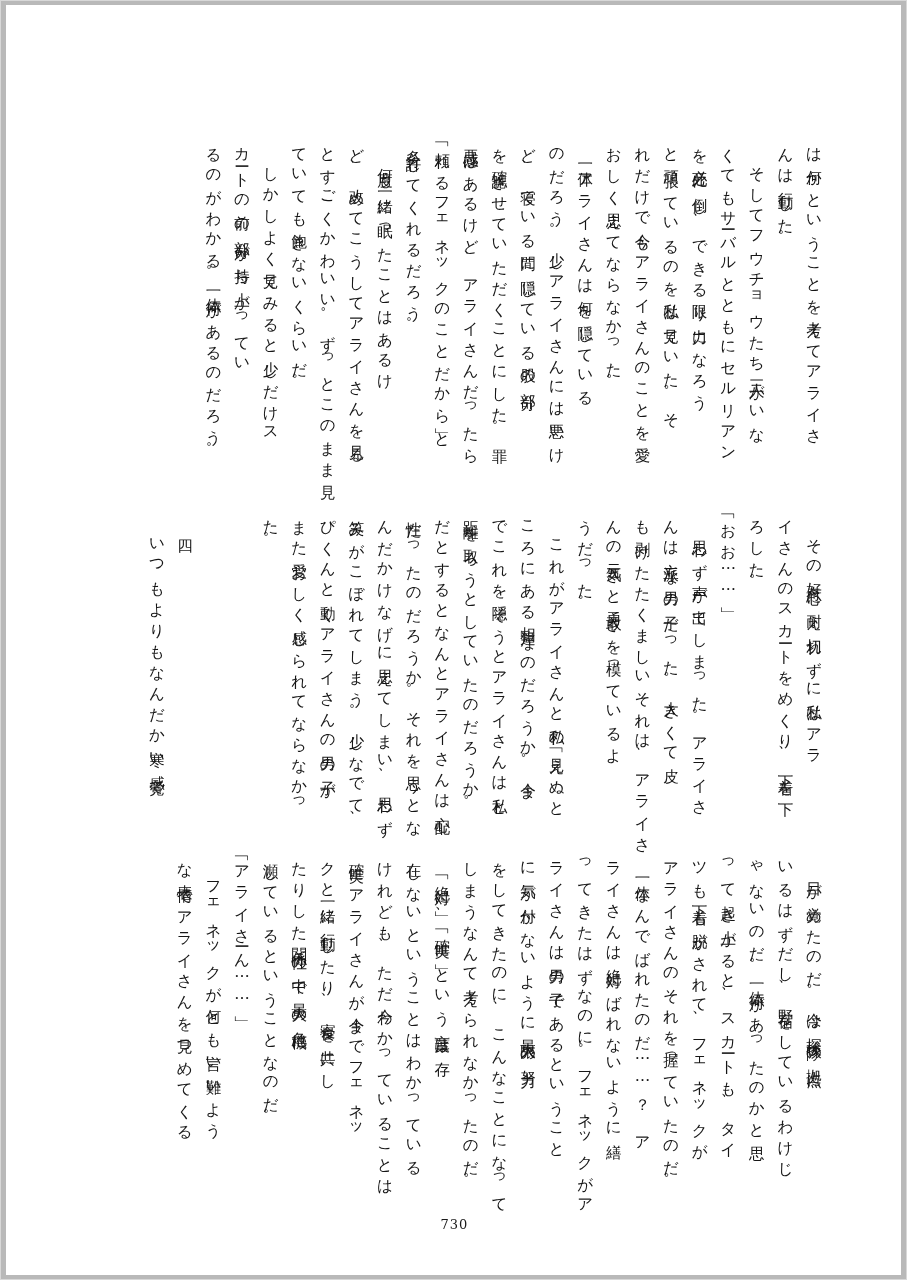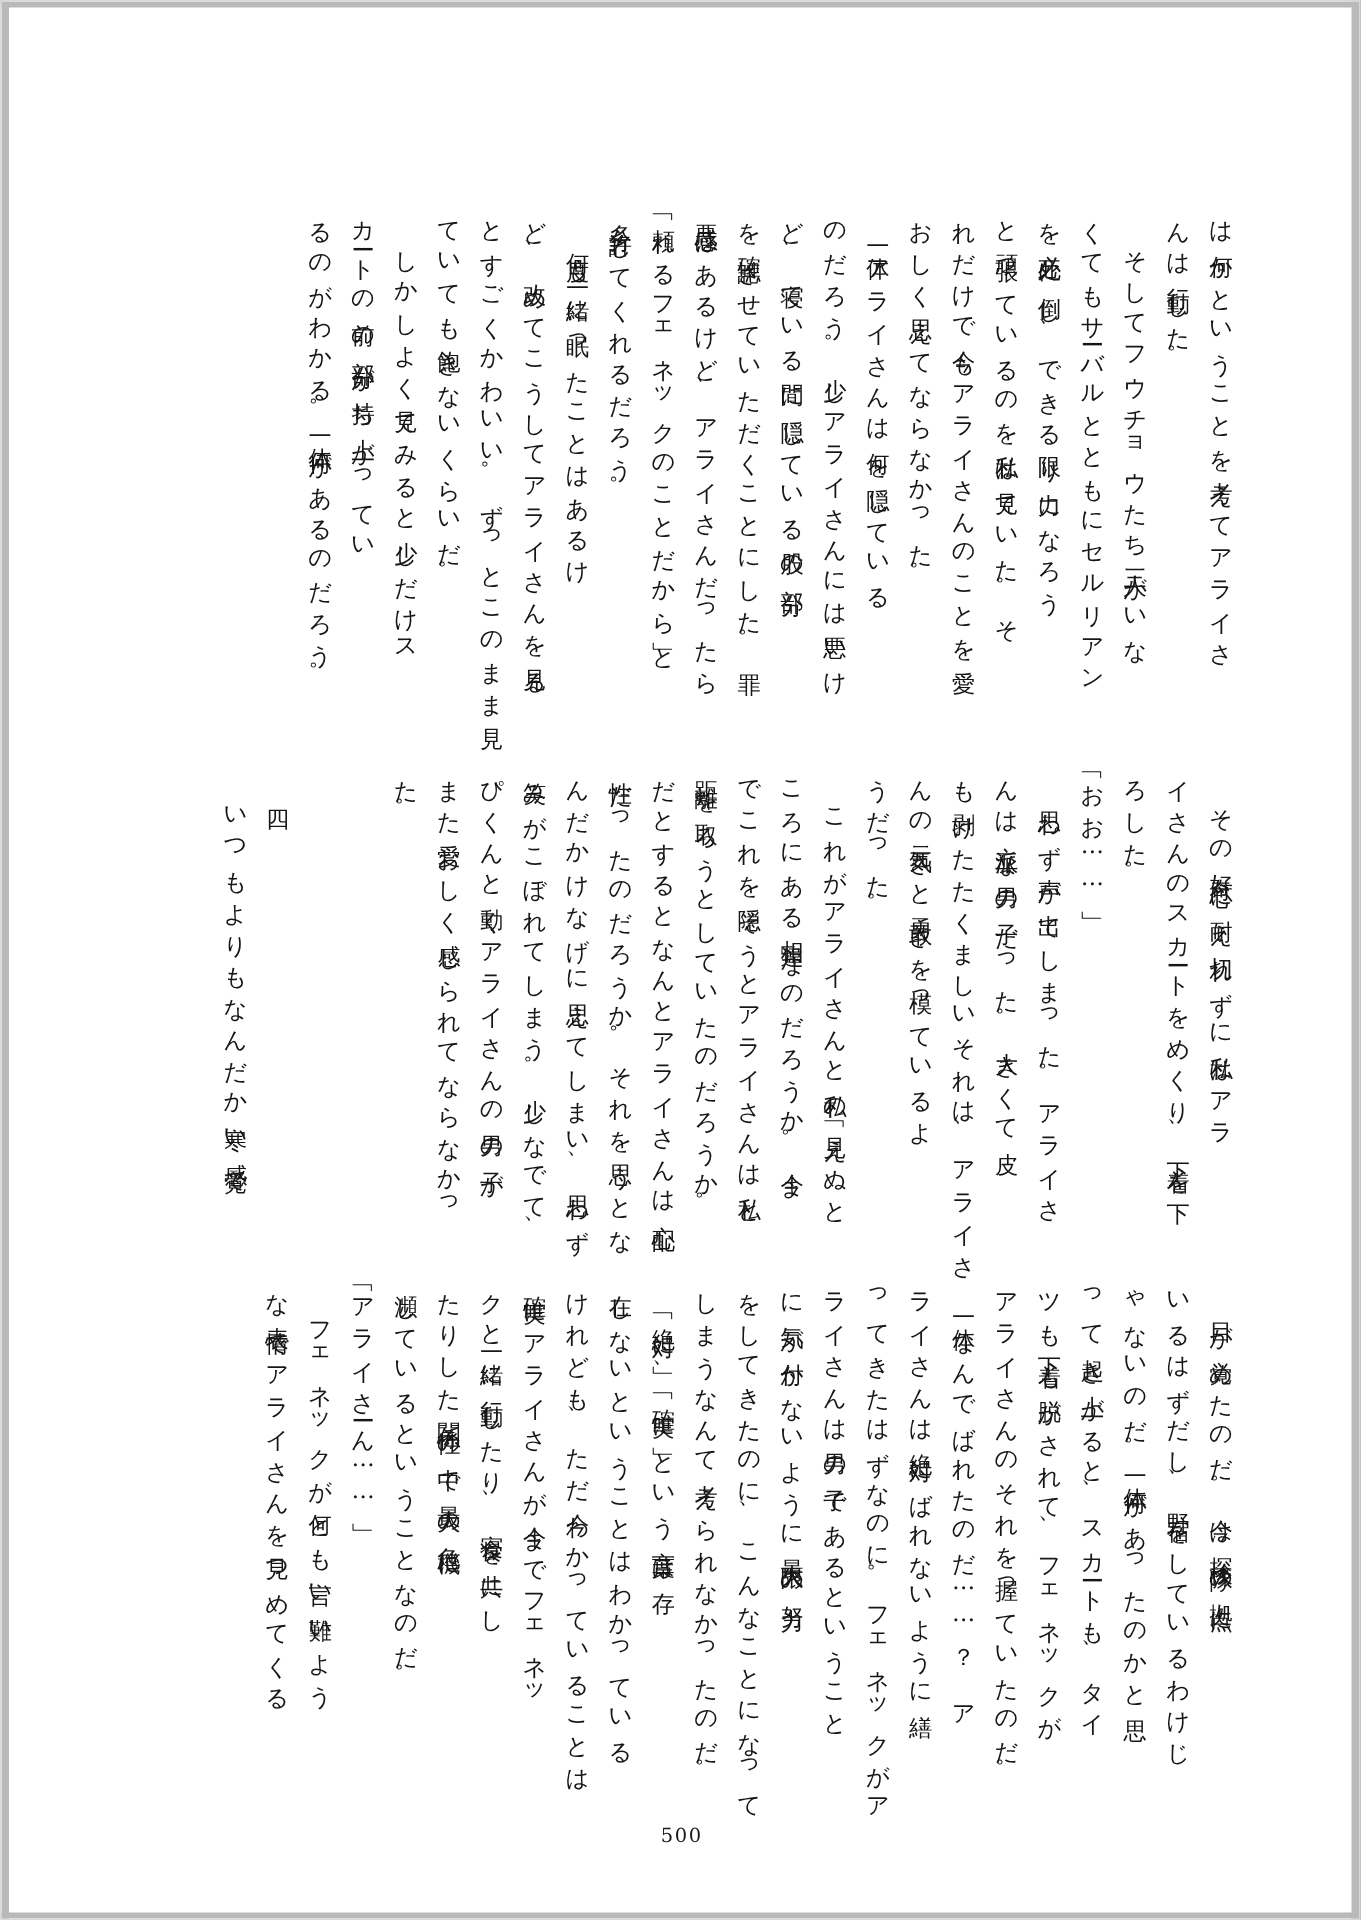--- a/index.html
+++ b/index.html
@@ -149,15 +149,15 @@
         <div class="vcol" style="left: 228px; top: 850px; height: 345px;">「アライさーん……」</div>
         <div class="vcol" style="left: 199.4px; top: 850px; height: 345px;">　フェネックが何とも言い難いよう</div>
         <div class="vcol" style="left: 170.8px; top: 850px; height: 345px;">な表情でアライさんを見つめてくる</div>
       </div>
       <div class="block" style="left: 0px; top: 0px; width: 907px; height: 1280px;">
         <div class="vcol" style="left: 171px; top: 508px; height: 60px;">　四</div>
         <div class="vcol" style="left: 143px; top: 508px; height: 330px;">　いつもよりもなんだか寒い感覚で</div>
       </div>
     </div>
 
-  <div class="page-number" id="page-number-el" style="top: 1216px;">500</div>
+  <div class="page-number" id="page-number-el" style="top: 1216px;">730</div>
 
 </div>
 
 </body></html>

